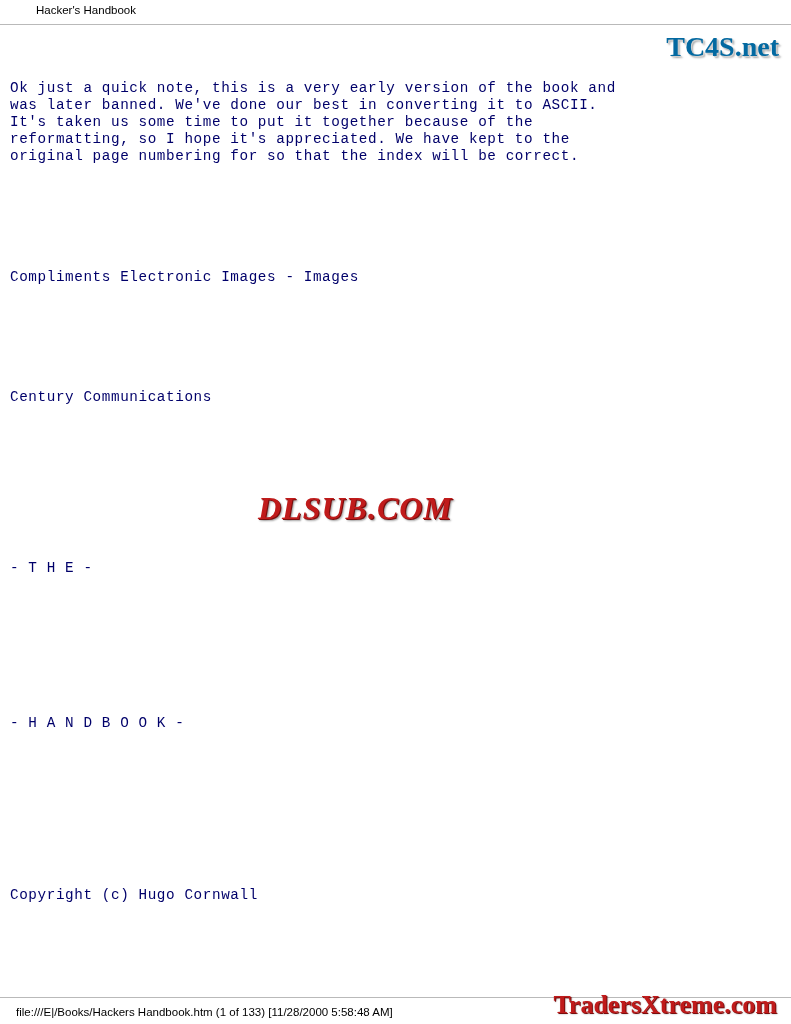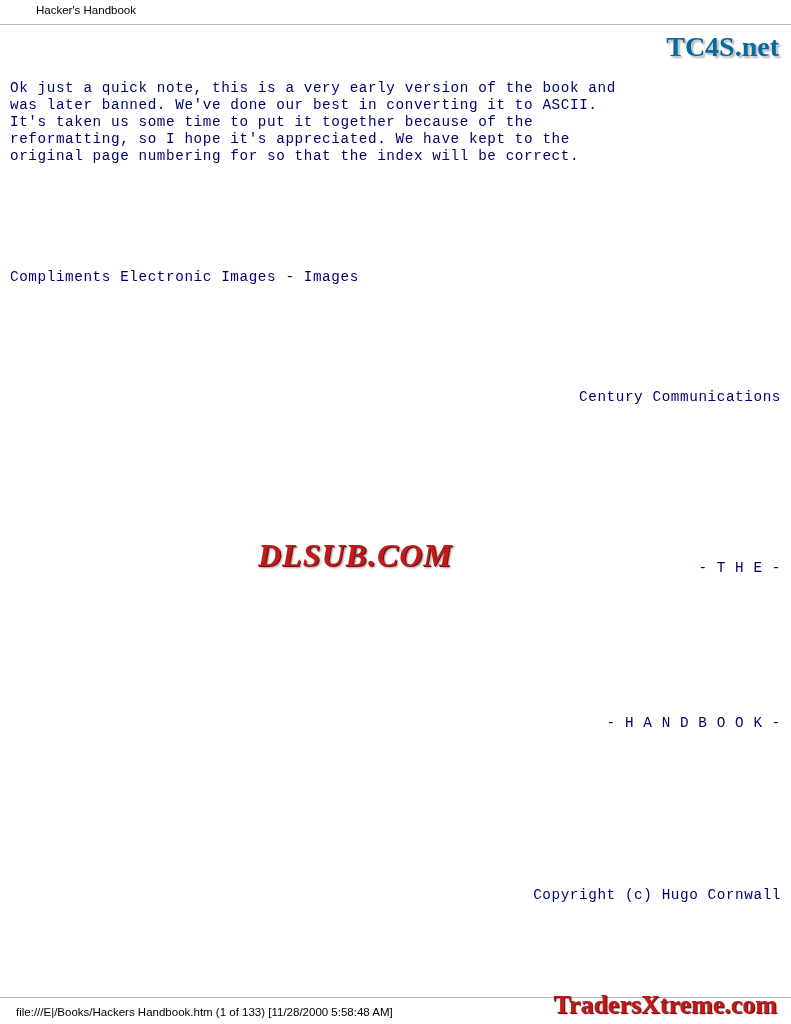--- a/index.html
+++ b/index.html
@@ -72,21 +72,21 @@
     white-space: pre;
     letter-spacing: 0.6px;
   }
 
   .para {
     white-space: pre;
     margin: 0;
   }
   .spacer-1 { height: 17px; }
 
-  .center { text-align: right; }
+  .center { text-align: left; }
 
   
   .wm-tc4s {
     position: absolute;
     top: 2px;
     right: 12px;
     font-family: "Liberation Serif", serif;
     font-weight: bold;
     font-size: 28px;
     color: #0369a1;
@@ -100,21 +100,20 @@
     top: 490px;
     left: 258px;
     font-family: "Liberation Serif", serif;
     font-weight: bold;
     font-style: italic;
     font-size: 32px;
     color: #c01b1b;
     text-shadow: 1px 1px 0 #7a0d0d, 2px 2px 2px rgba(0,0,0,0.4);
     letter-spacing: 1px;
     pointer-events: none;
-    margin-top: 47px;
   }
   .wm-traders {
     position: absolute;
     bottom: 4px;
     right: 14px;
     font-family: "Liberation Serif", serif;
     font-weight: bold;
     font-size: 26px;
     color: #c01b1b;
     text-shadow: 1px 1px 0 #7a0d0d, 1px 1px 2px rgba(0,0,0,0.4);

